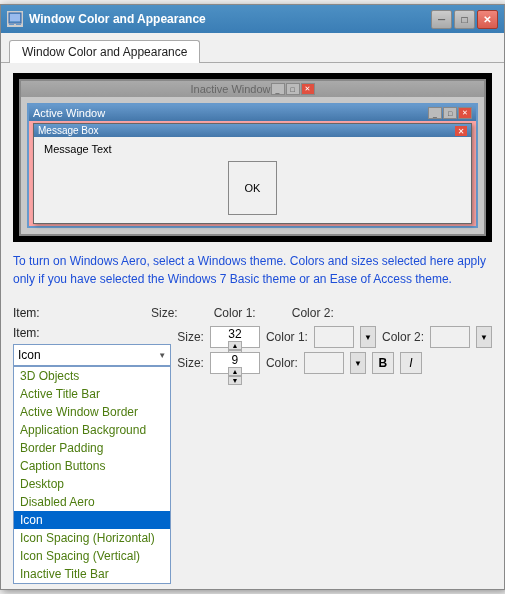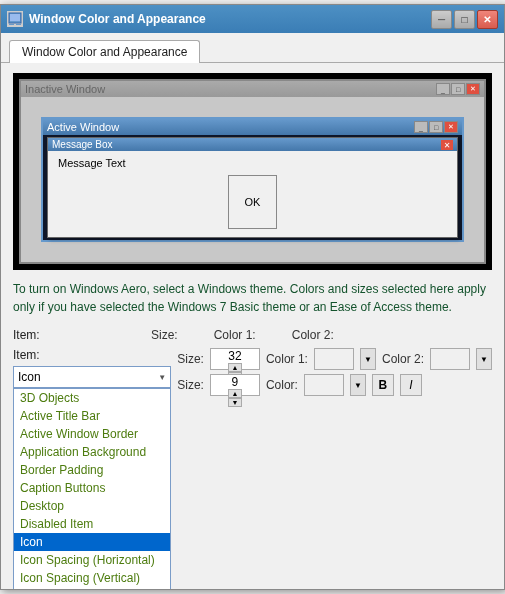--- a/index.html
+++ b/index.html
@@ -123,21 +123,21 @@
       position: relative;
     }
 
     .inactive-title {
       background: linear-gradient(to bottom, #aaa, #999);
       padding: 2px 4px;
       font-size: 11px;
       color: #666;
       display: flex;
       align-items: center;
-      justify-content: space-between;
+      justify-content: center;
     }
 
     .mini-title-controls {
       display: flex;
       gap: 1px;
     }
 
     .mini-btn {
       width: 14px;
       height: 12px;
@@ -149,23 +149,23 @@
       justify-content: center;
       color: #333;
     }
 
     .mini-btn.close-btn {
       background: #e05040;
       color: white;
     }
 
     .active-window-container {
-      background: #0f172a;
+      background: #fca5a5;
       border: 2px solid #6699cc;
-      margin: 20px;
+      margin: 6px;
     }
 
     .active-title {
       background: linear-gradient(to bottom, #6699cc, #4477aa);
       padding: 2px 4px;
       font-size: 11px;
       color: white;
       display: flex;
       align-items: center;
       justify-content: space-between;
@@ -253,22 +253,22 @@
       margin: 4px auto;
       background: #f0f0f0;
       border: 1px solid #888;
       padding: 20px 16px;
       font-size: 11px;
       cursor: pointer;
     }
 
     .info-text {
       font-size: 12px;
-      color: #14532d;
-      margin-bottom: 12px;
+      color: #1d4ed8;
+      margin-bottom: 18px;
       line-height: 1.5;
     }
 
     .item-row {
       display: flex;
       align-items: center;
       margin-bottom: 6px;
       gap: 8px;
     }
 
@@ -475,21 +475,21 @@
             </div>
 
             <div class="dropdown-list">
               <div class="dropdown-item">3D Objects</div>
               <div class="dropdown-item">Active Title Bar</div>
               <div class="dropdown-item">Active Window Border</div>
               <div class="dropdown-item">Application Background</div>
               <div class="dropdown-item">Border Padding</div>
               <div class="dropdown-item">Caption Buttons</div>
               <div class="dropdown-item">Desktop</div>
-              <div class="dropdown-item">Disabled Item</div>
+              <div class="dropdown-item">Disabled Aero</div>
               <div class="dropdown-item selected">Icon</div>
               <div class="dropdown-item">Icon Spacing (Horizontal)</div>
               <div class="dropdown-item">Icon Spacing (Vertical)</div>
               <div class="dropdown-item">Inactive Title Bar</div>
             </div>
           </div>
         </div>
       </div>
 
       <div style="display:flex; flex-direction:column; gap:4px; min-width:180px;">

